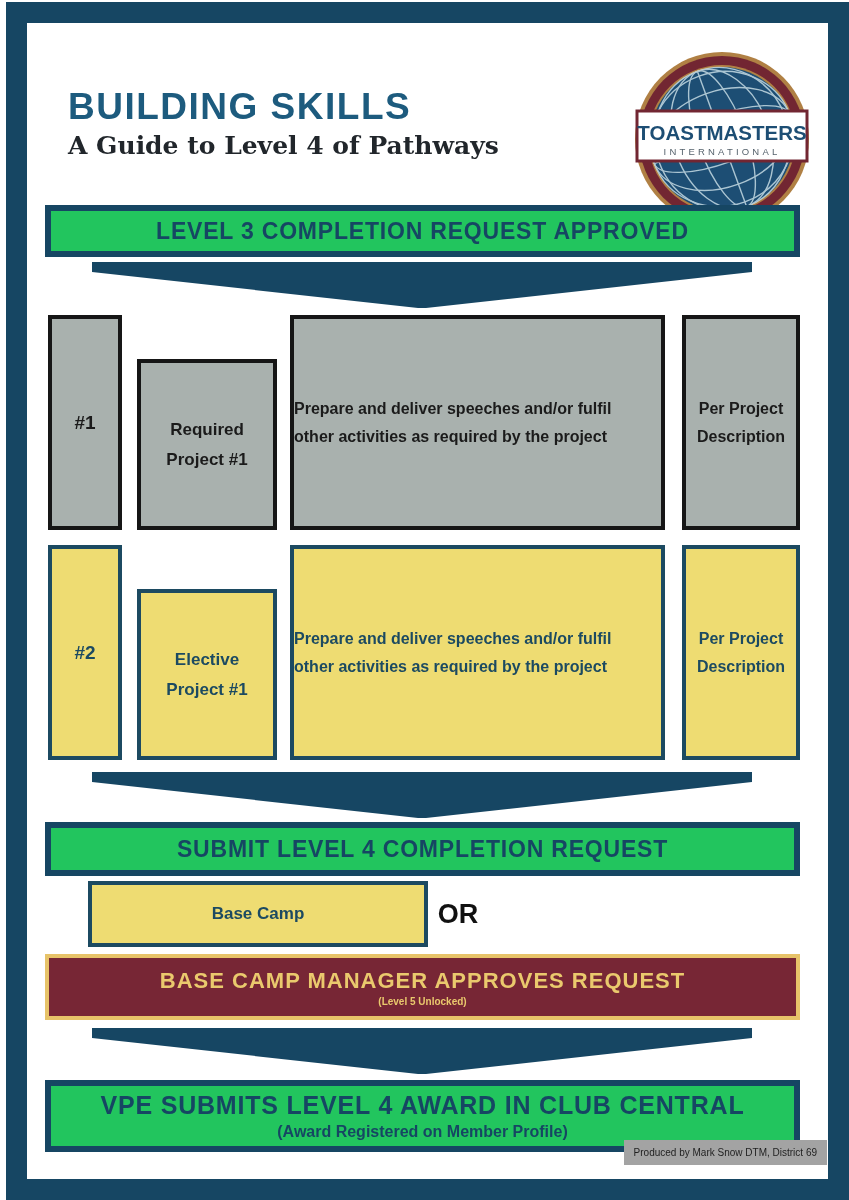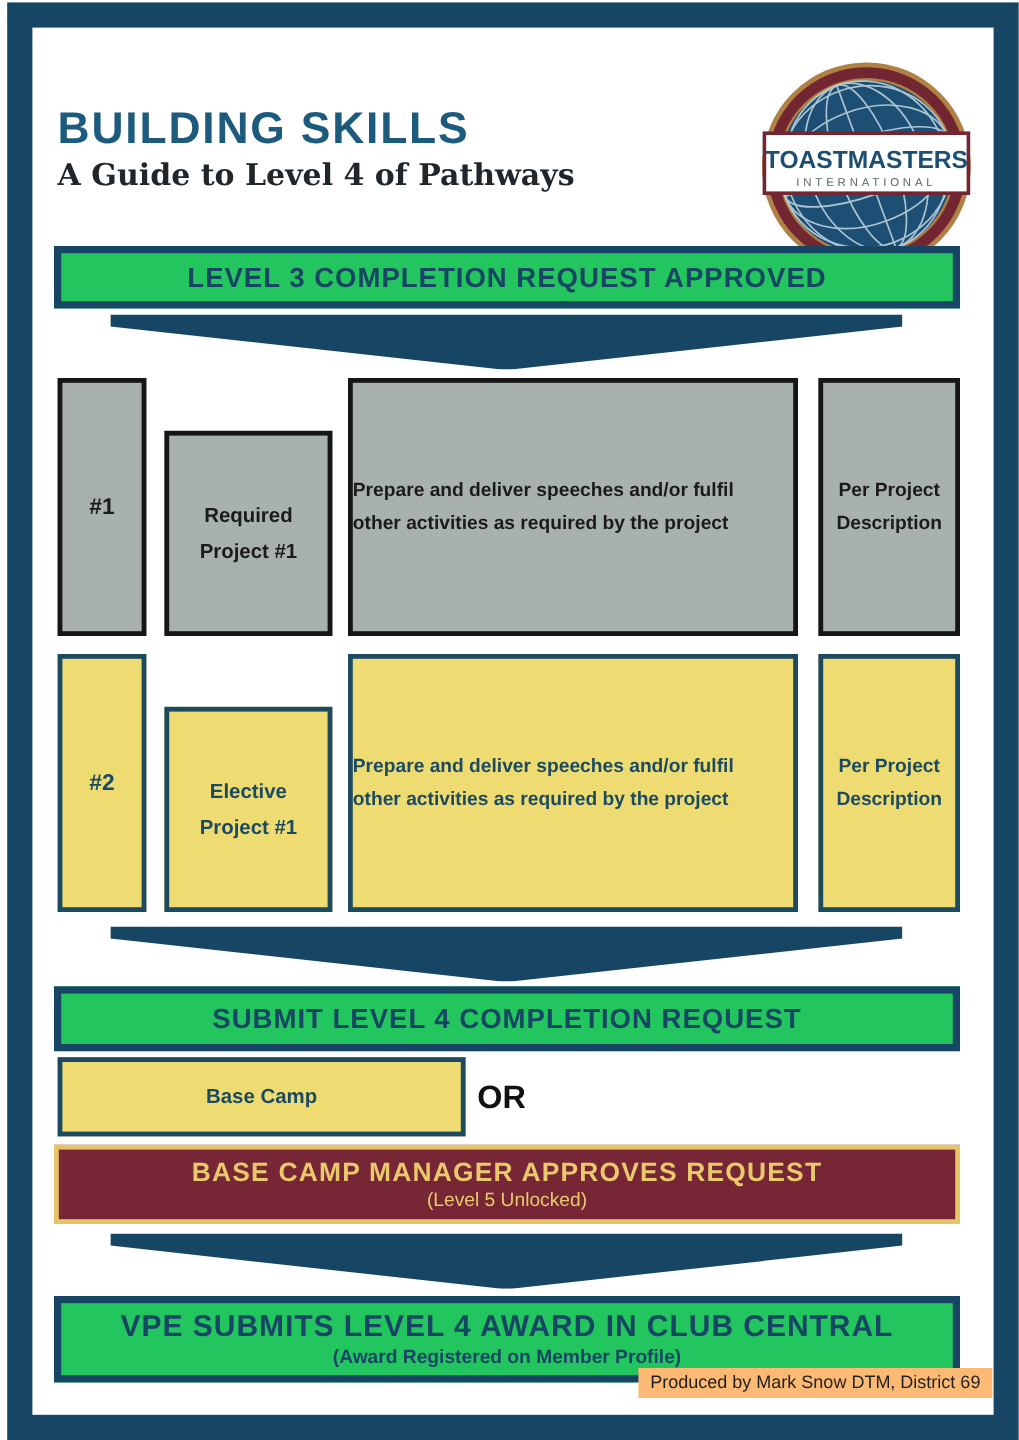--- a/index.html
+++ b/index.html
@@ -11,21 +11,21 @@
     --maroon:#772635;
     --gold:#eac96d;
     --gold-border:#e7c369;
   }
   *{box-sizing:border-box;margin:0;padding:0;}
   body{font-family:"Liberation Sans",sans-serif;background:#fff;}
   .page{position:relative;width:849px;height:1200px;background:#ffffff;overflow:hidden;}
   .frame{position:absolute;left:6px;top:2px;right:0;bottom:0;border:21px solid var(--navy);}
 
   
-  .header{position:absolute;left:48px;top:86px;}
+  .header{position:absolute;left:68px;top:86px;}
   .title{font-size:37px;font-weight:700;letter-spacing:1.5px;color:var(--title);}
   .subtitle{font-family:"DejaVu Serif",serif;font-size:25px;font-weight:700;color:#21262b;margin-top:3px;}
 
   
   .logo{position:absolute;left:633px;top:50px;width:178px;height:178px;}
 
   
   .banner{position:absolute;left:45px;width:755px;border:6px solid var(--navy);
           background:#22c55e;display:flex;flex-direction:column;align-items:center;justify-content:center;}
   .banner .b1{color:var(--navy);font-weight:700;font-size:23px;letter-spacing:0.8px;}
@@ -52,35 +52,35 @@
   .yel  .cell{background:var(--yellow);border:4px solid var(--yellow-border);color:var(--yellow-border);}
   .c-num{width:74px;margin-right:15px;font-size:19px;}
   .c-proj{width:140px;margin-right:13px;font-size:17px;padding:0 10px;margin-top:44px;}
   .c-task{flex:1;margin-right:17px;font-size:16px;align-items:flex-start;text-align:left;padding-right:16px;}
   .c-dur{width:118px;font-size:16px;padding:0 8px;}
 
   
   .options{position:absolute;left:48px;top:881px;width:752px;height:66px;display:flex;align-items:stretch;}
   .opt-box{background:var(--yellow);border:4px solid var(--yellow-border);color:var(--yellow-border);
            font-weight:700;display:flex;flex-direction:column;align-items:center;justify-content:center;line-height:1.4;}
-  .opt-left{width:340px;font-size:17px;}
+  .opt-left{width:340px;font-size:17px;margin-left:40px;}
   .opt-or{width:60px;display:flex;align-items:center;justify-content:center;
           font-size:27px;font-weight:700;color:#111;}
   .opt-right{flex:1;font-size:15.5px;}
 
   
   .approve{position:absolute;left:45px;top:954px;width:755px;height:66px;
            background:var(--maroon);border:4px solid var(--gold-border);
            display:flex;flex-direction:column;align-items:center;justify-content:center;}
   .approve .a1{color:var(--gold);font-weight:700;font-size:22px;letter-spacing:1px;}
-  .approve .a2{color:var(--gold);font-weight:400;font-size:16px;margin-top:2px;}
+  .approve .a2{color:var(--gold);font-weight:700;font-size:10px;margin-top:2px;}
 
   
-  .credit{position:absolute;top:1140px;right:22px;height:25px;background:#fdba74;
-          display:flex;align-items:center;padding:0 10px;font-size:15px;color:#1f1f1f;}
+  .credit{position:absolute;top:1140px;right:22px;height:25px;background:#a3a3a3;
+          display:flex;align-items:center;padding:0 10px;font-size:10px;color:#1f1f1f;}
 </style>
 </head>
 <body>
 
 <div class="page">
   <div class="frame"></div>
 
   <div class="header">
     <div class="title">BUILDING SKILLS</div>
     <div class="subtitle">A Guide to Level 4 of Pathways</div>

